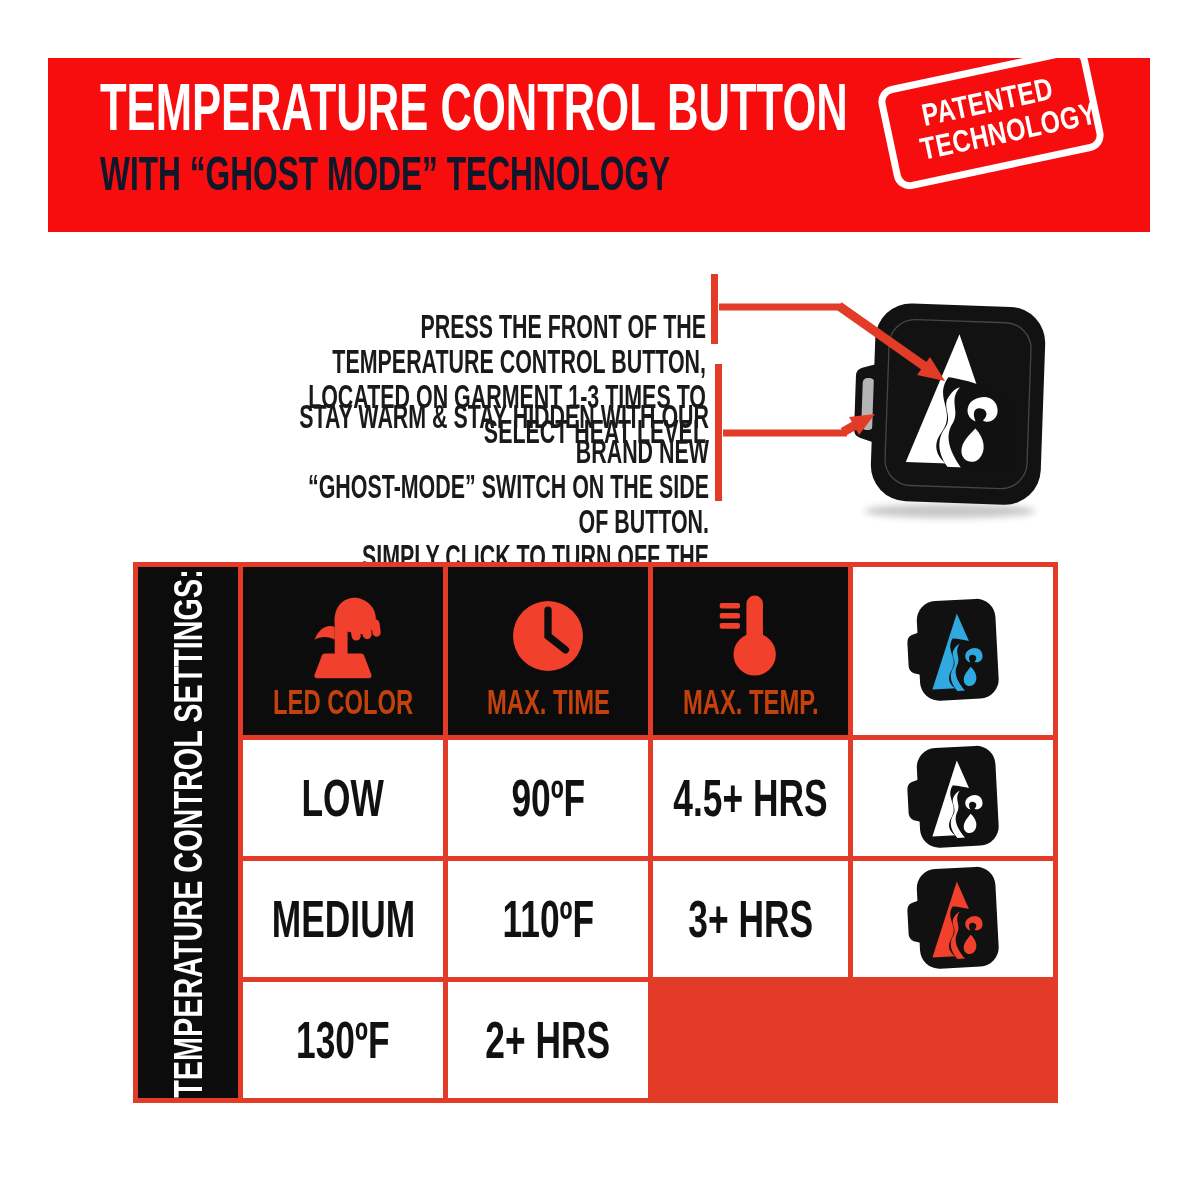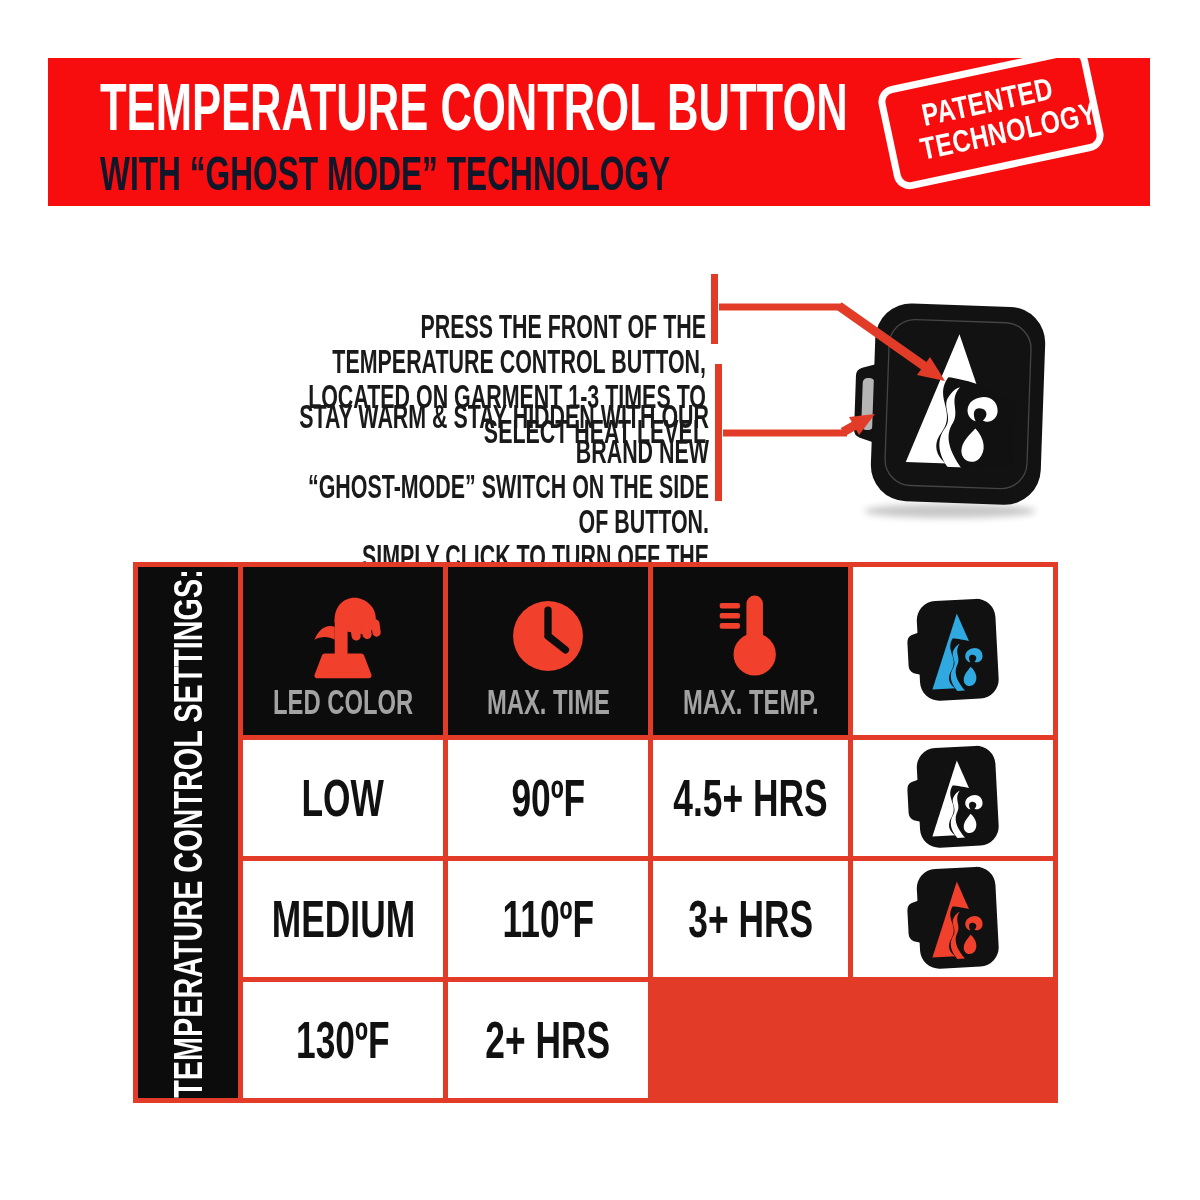--- a/index.html
+++ b/index.html
@@ -8,21 +8,21 @@
     font-family:"Liberation Sans", sans-serif;font-weight:700;color:#1b1b1b;
     overflow:hidden;
   }
   .abs{position:absolute;}
   .condense{display:inline-block;transform:scaleX(.63);transform-origin:100% 0;}
   .condense-left{display:inline-block;transform:scaleX(.66);transform-origin:0 0;}
   .condense-c{display:inline-block;transform:scaleX(.68);transform-origin:50% 50%;}
   .condense-v{display:inline-block;transform:scaleX(.72);transform-origin:50% 50%;white-space:nowrap;}
 
   
-  .banner{left:48px;top:58px;width:1102px;height:148px;background:#f70d0d;}
+  .banner{left:48px;top:58px;width:1102px;height:174px;background:#f70d0d;}
   .banner-title{position:absolute;left:52px;top:16px;font-size:66px;line-height:1;color:#fff;white-space:nowrap;}
   .banner-subtitle{position:absolute;left:52px;top:92px;font-size:48px;line-height:1;color:#0f172a;white-space:nowrap;}
   .stamp{
     position:absolute;left:836px;top:8px;width:188px;padding:12px 6px;
     border:7px solid #fff;border-radius:16px;transform:rotate(-12deg);
     text-align:center;color:#fff;font-size:31px;line-height:1.08;letter-spacing:.5px;
   }
 
   
   .para{position:absolute;text-align:right;font-size:34px;line-height:35px;white-space:pre-line;color:#1a1a1a;}
@@ -47,21 +47,21 @@
   }
   .cell{display:flex;align-items:center;justify-content:center;}
   .cell-dark{background:#0c0c0c;flex-direction:column;}
   .cell-light{background:#ffffff;}
   .side-label-cell{grid-row:1/5;background:#0c0c0c;position:relative;overflow:hidden;}
   .vwrap{position:absolute;left:50%;top:50%;width:531px;height:100px;
     transform:translate(-50%,-50%) rotate(-90deg);
     display:flex;align-items:center;justify-content:center;}
   .vwrap span{color:#fff;font-size:40px;}
   .hicon{width:92px;height:92px;margin-top:6px;}
-  .hlabel{color:#a3a3a3;font-size:35px;line-height:1;margin-top:2px;white-space:nowrap;}
+  .hlabel{color:#c2410c;font-size:35px;line-height:1;margin-top:2px;white-space:nowrap;}
   .value{font-size:52px;color:#111;white-space:nowrap;}
   .ledicon{width:96px;height:106px;}
 </style>
 </head>
 <body>
 
 <svg width="0" height="0" style="position:absolute" aria-hidden="true">
   <defs>
     <symbol id="tclogo" viewBox="0 0 100 112">
       <path fill="currentColor" d="M50 2 L91 110 L9 110 Z"></path>

